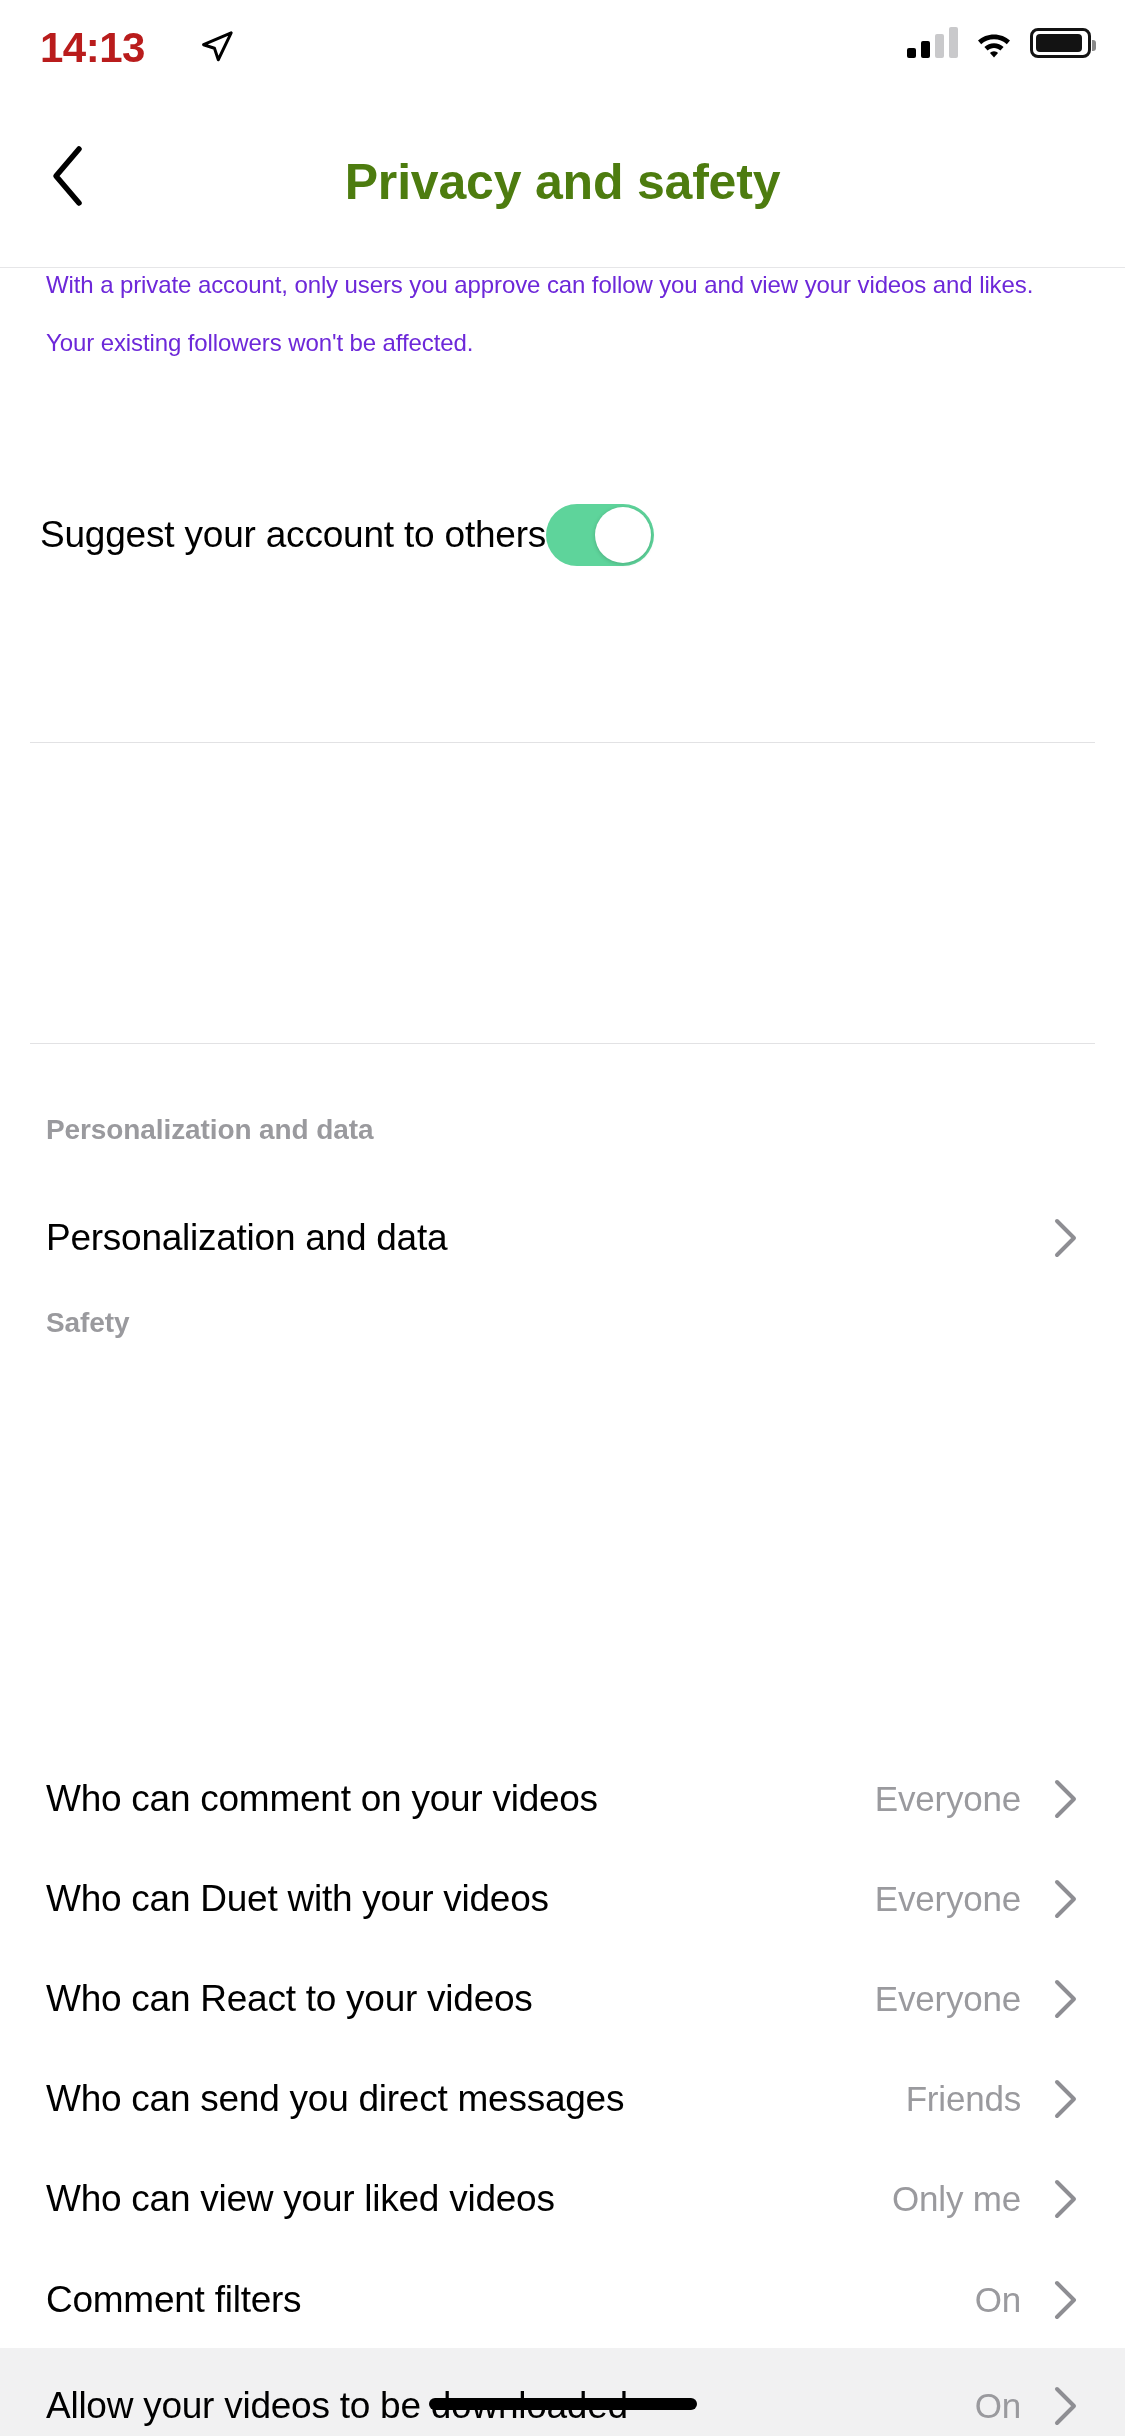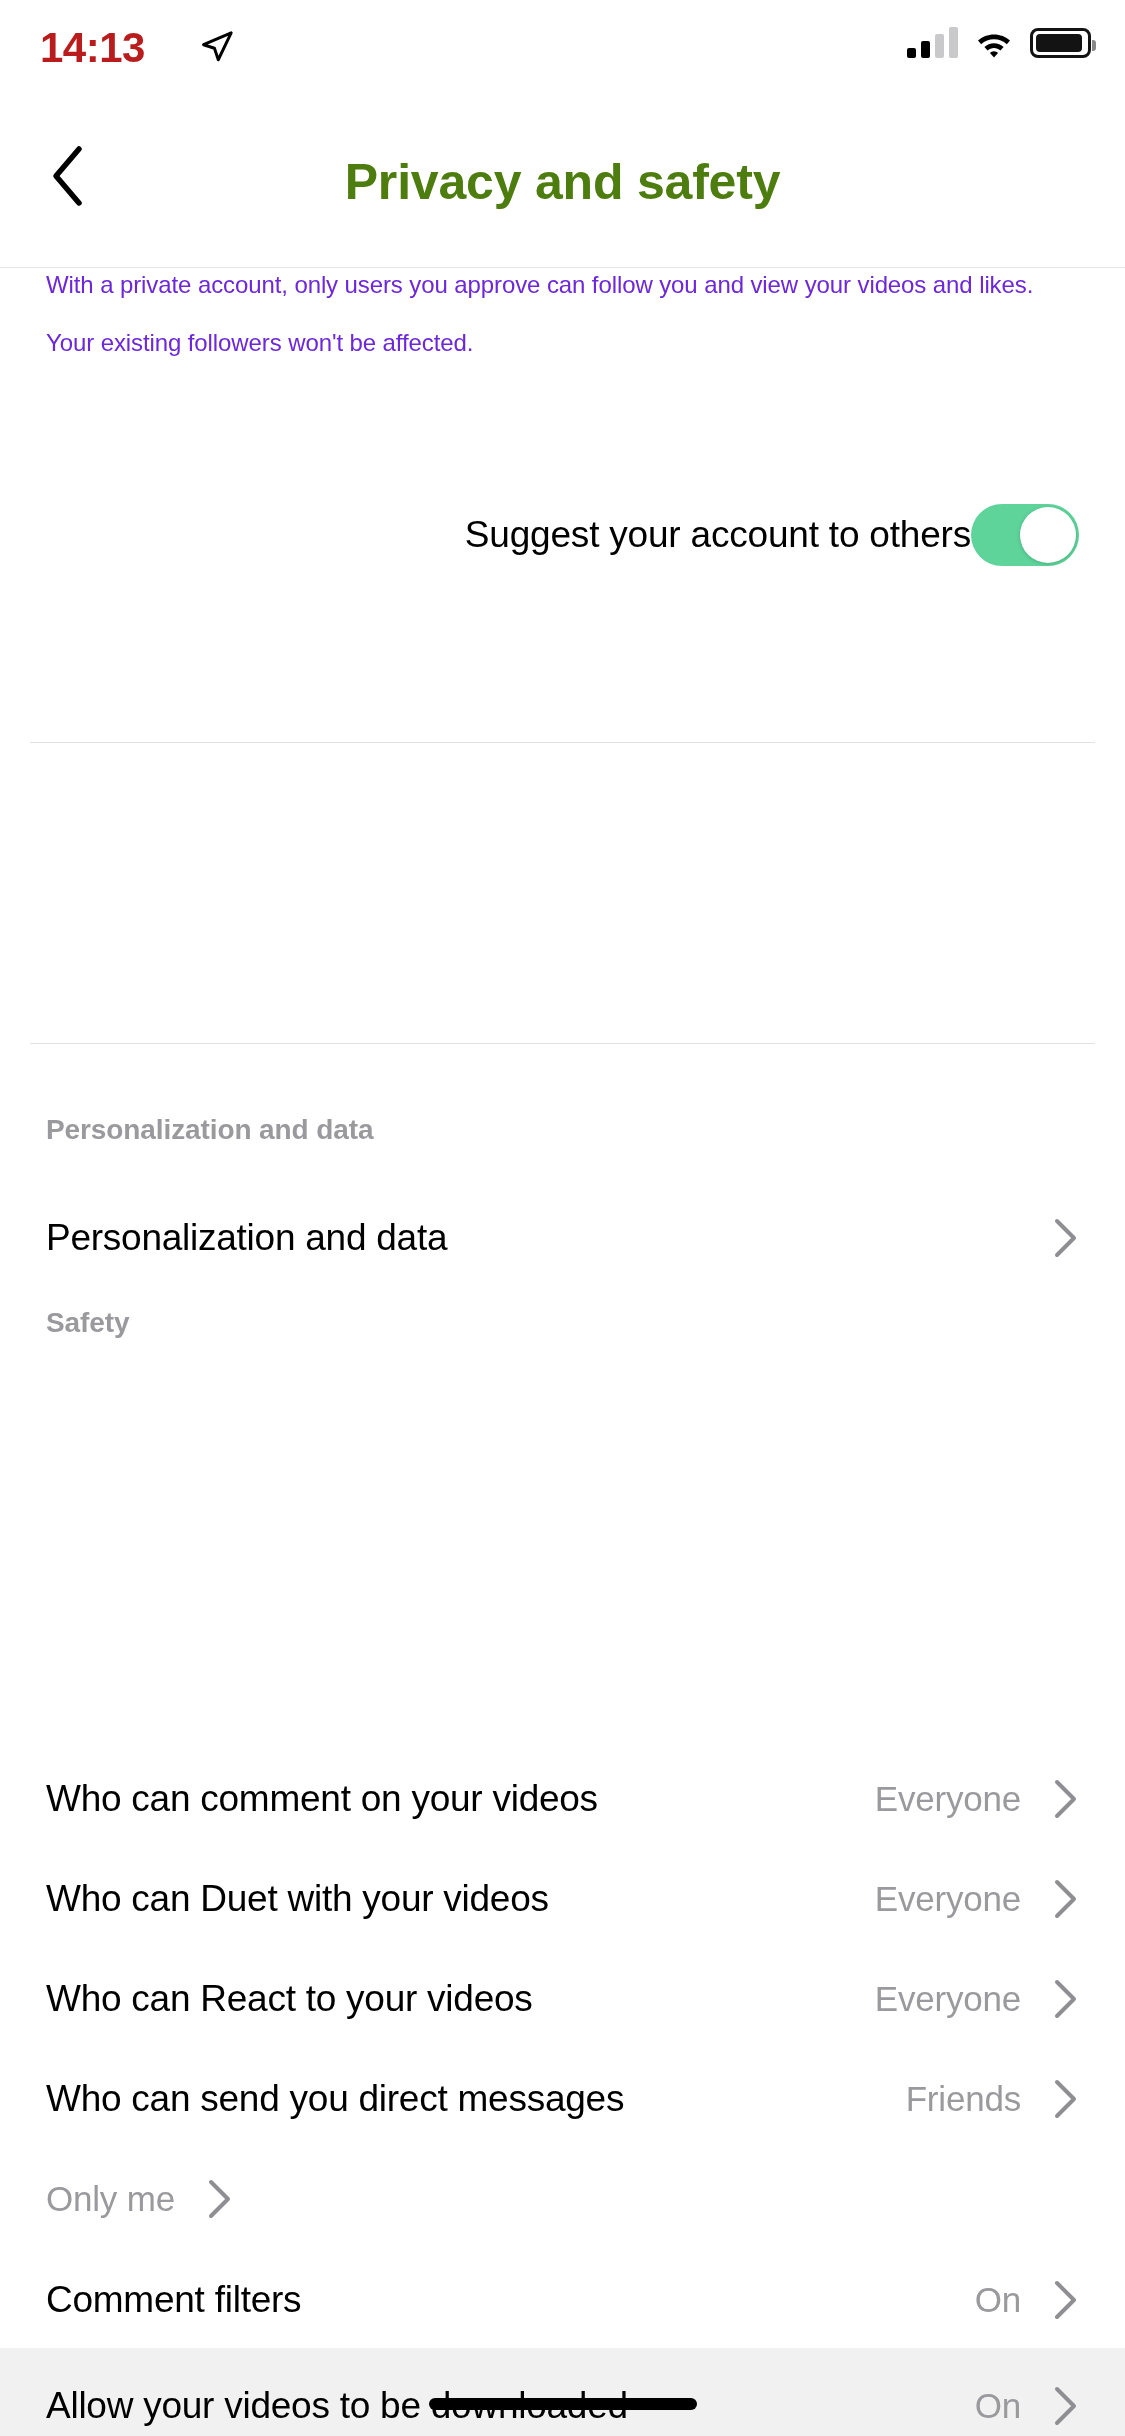--- a/index.html
+++ b/index.html
@@ -151,26 +151,26 @@
     width: 1010px;
     font-size: 24px;
     line-height: 58px;
     color: #6d28d9;
     letter-spacing: -0.1px;
   }
 
   .toggle-row {
     position: absolute;
     top: 234px;
-    left: 46px;
+    left: 40px;
     width: 1033px;
     height: 66px;
     display: flex;
     align-items: center;
-    justify-content: flex-end;
+    justify-content: flex-start;
     cursor: pointer;
   }
   .toggle-row .label {
     font-size: 37px;
     color: #000;
     letter-spacing: -0.2px;
   }
   .switch {
     width: 108px;
     height: 62px;
@@ -358,20 +358,21 @@
 
   <div class="row" style="top:1781px">
     <span class="row-label">Who can send you direct messages</span>
     <span class="row-value">Friends</span>
     <svg class="chev" viewBox="0 0 26 42">
       <path d="M4 4 L21 21 L4 38" fill="none" stroke="#8e8e93" stroke-width="4" stroke-linecap="round" stroke-linejoin="round"></path>
     </svg>
   </div>
 
   <div class="row" style="top:1881px">
+    <span class="row-label">Who can view your liked videos</span>
     <span class="row-value">Only me</span>
     <svg class="chev" viewBox="0 0 26 42">
       <path d="M4 4 L21 21 L4 38" fill="none" stroke="#8e8e93" stroke-width="4" stroke-linecap="round" stroke-linejoin="round"></path>
     </svg>
   </div>
 
   <div class="row" style="top:1982px">
     <span class="row-label">Comment filters</span>
     <span class="row-value">On</span>
     <svg class="chev" viewBox="0 0 26 42">

